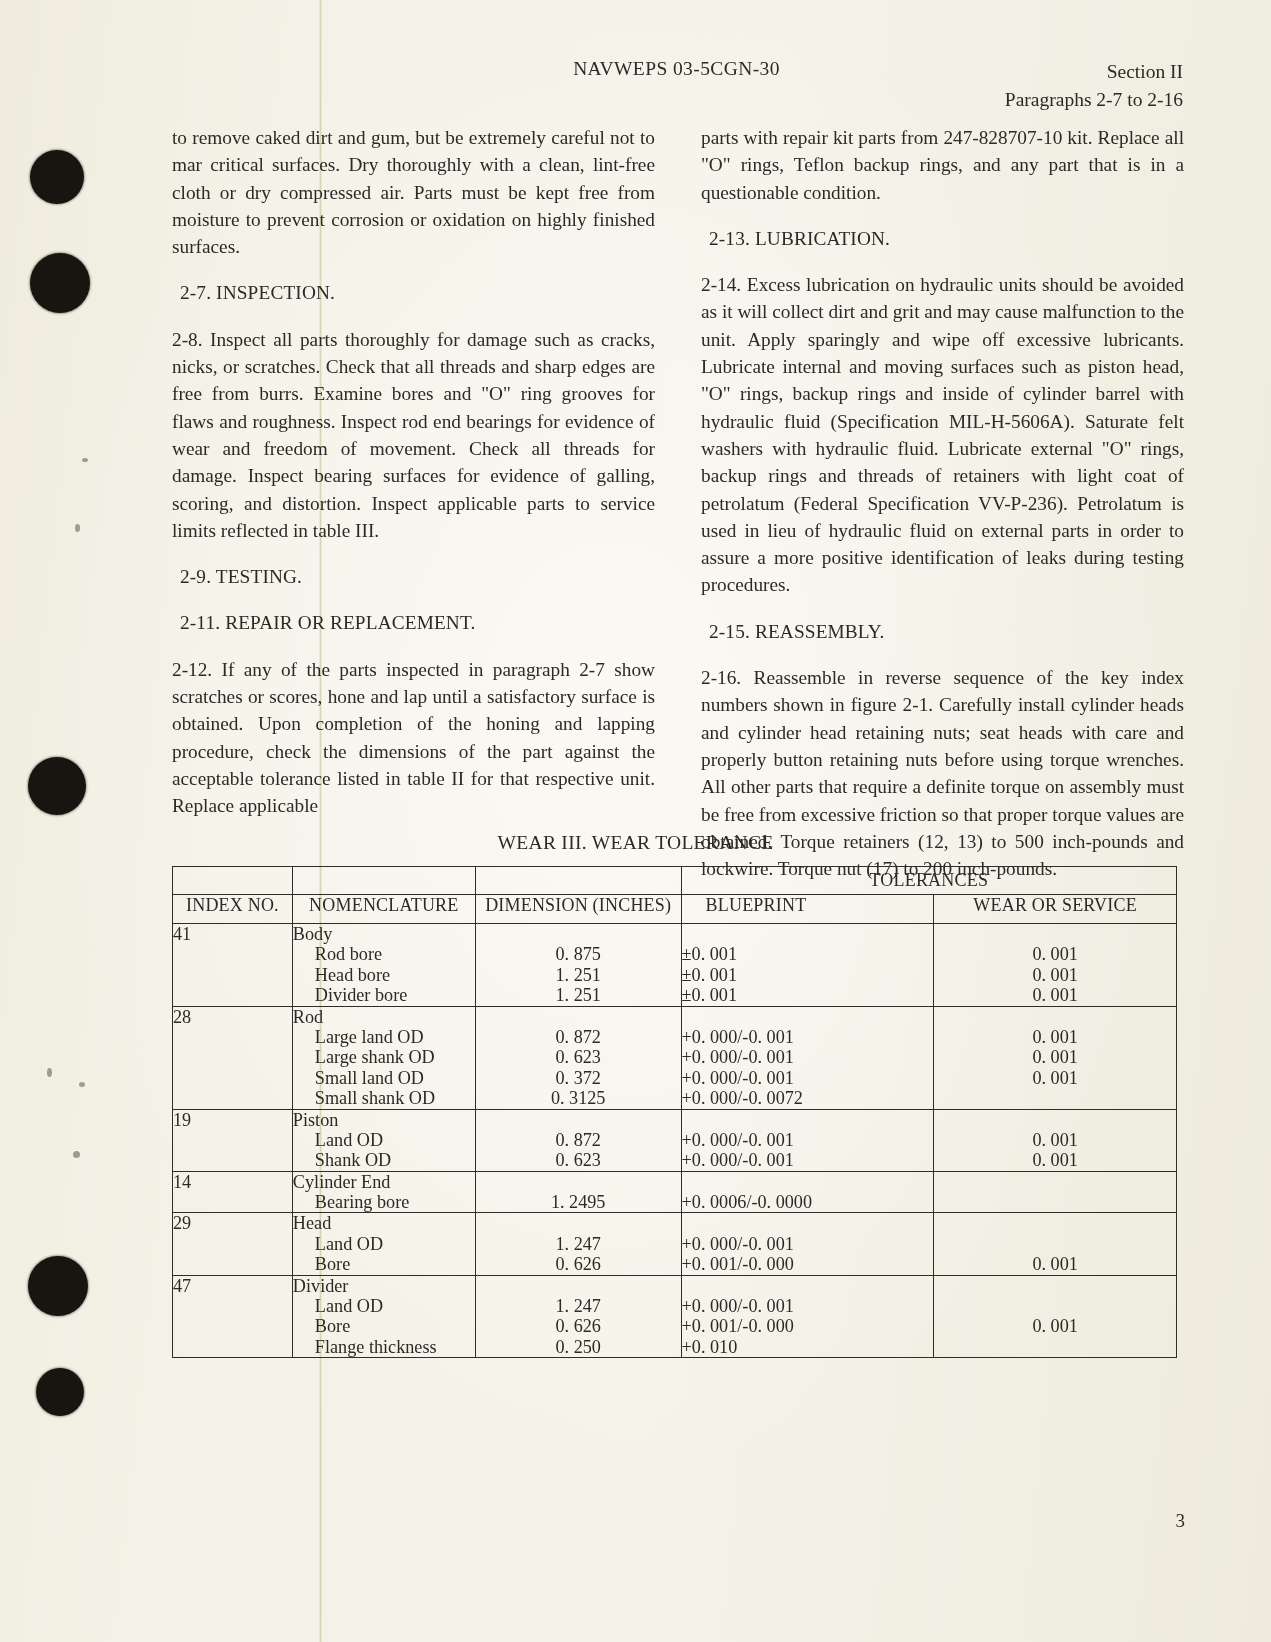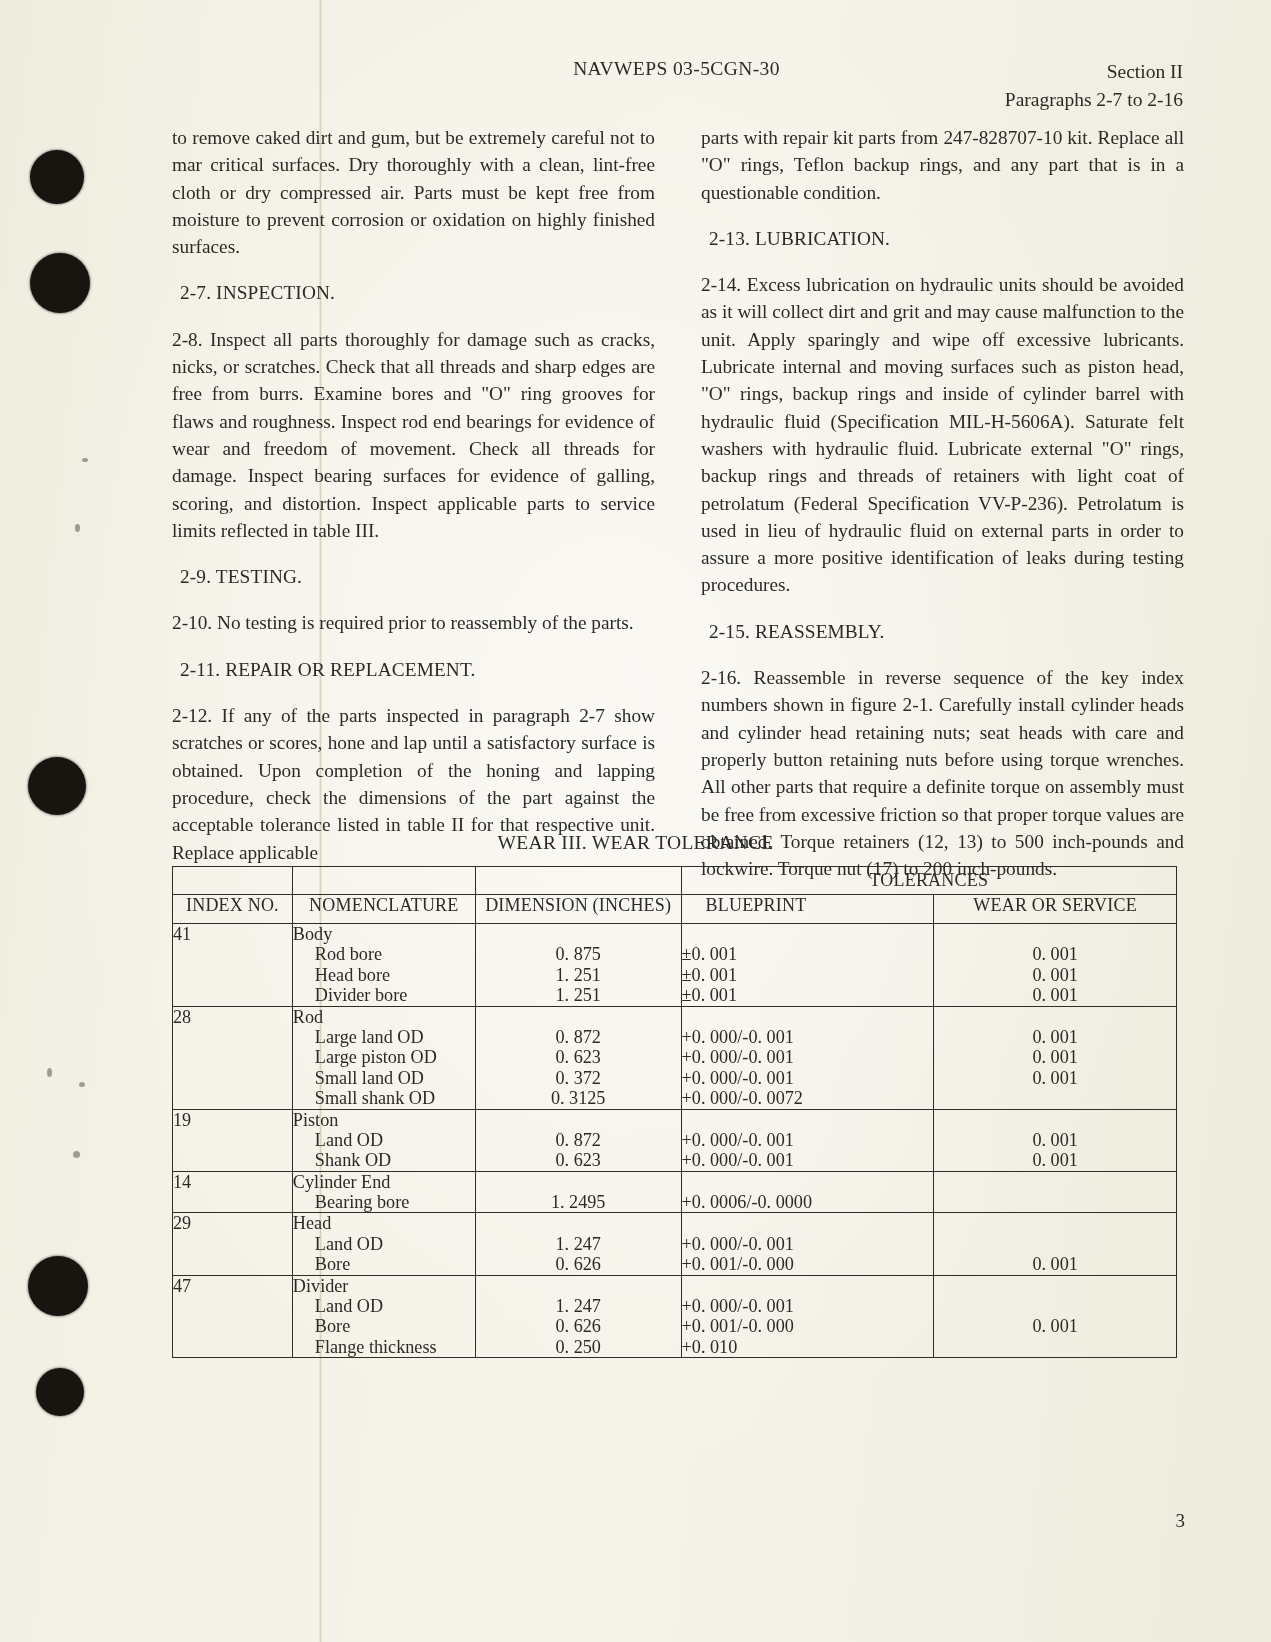--- a/index.html
+++ b/index.html
@@ -204,21 +204,20 @@
       </div>
     </div>
 
     <div class="cols clearfix">
 
       <div class="col left">
         <p>to remove caked dirt and gum, but be extremely careful not to mar critical surfaces. Dry thoroughly with a clean, lint-free cloth or dry compressed air. Parts must be kept free from moisture to prevent corrosion or oxidation on highly finished surfaces.</p>
         <p class="head sec">2-7.  INSPECTION.</p>
         <p>2-8.  Inspect all parts thoroughly for damage such as cracks, nicks, or scratches.  Check that all threads and sharp edges are free from burrs. Examine bores and "O" ring grooves for flaws and roughness.  Inspect rod end bearings for evidence of wear and freedom of movement. Check all threads for damage.  Inspect bearing surfaces for evidence of galling, scoring, and distortion. Inspect applicable parts to service limits reflected in table III.</p>
         <p class="head sec">2-9.  TESTING.</p>
-        <p>2-10.  No testing is required prior to reassembly of the parts.</p>
         <p class="head sec">2-11.  REPAIR OR REPLACEMENT.</p>
         <p class="last">2-12.  If any of the parts inspected in paragraph 2-7 show scratches or scores, hone and lap until a satisfactory surface is obtained.  Upon completion of the honing and lapping procedure, check the dimensions of the part against the acceptable tolerance listed in table II for that respective unit.  Replace applicable</p>
       </div>
 
       <div class="col right">
         <p>parts with repair kit parts from 247-828707-10 kit. Replace all "O" rings, Teflon backup rings, and any part that is in a questionable condition.</p>
         <p class="head sec">2-13.  LUBRICATION.</p>
         <p>2-14.  Excess lubrication on hydraulic units should be avoided as it will collect dirt and grit and may cause malfunction to the unit.  Apply sparingly and wipe off excessive lubricants.  Lubricate internal and moving surfaces such as piston head, "O" rings, backup rings and inside of cylinder barrel with hydraulic fluid (Specification MIL-H-5606A).  Saturate felt washers with hydraulic fluid.  Lubricate external "O" rings, backup rings and threads of retainers with light coat of petrolatum (Federal Specification VV-P-236).  Petrolatum is used in lieu of hydraulic fluid on external parts in order to assure a more positive identification of leaks during testing procedures.</p>
         <p class="head sec">2-15.  REASSEMBLY.</p>
         <p class="last">2-16.  Reassemble in reverse sequence of the key index numbers shown in figure 2-1.  Carefully install cylinder heads and cylinder head retaining nuts; seat heads with care and properly button retaining nuts before using torque wrenches.  All other parts that require a definite torque on assembly must be free from excessive friction so that proper torque values are obtained.  Torque retainers (12, 13) to 500 inch-pounds and lockwire.  Torque nut (17) to 200 inch-pounds.</p>
@@ -300,21 +299,21 @@
           <tr>
             <td class="idx cellpad">
               <div class="lines">
                 <div>28</div>
               </div>
             </td>
             <td class="nom cellpad">
               <div class="lines">
                 <div>Rod</div>
                 <div class="sub">Large land OD</div>
-                <div class="sub">Large piston OD</div>
+                <div class="sub">Large shank OD</div>
                 <div class="sub">Small land OD</div>
                 <div class="sub">Small shank OD</div>
               </div>
             </td>
             <td class="dim cellpad">
               <div class="lines">
                 <div class="blank-line">.</div>
                 <div>0. 872</div>
                 <div>0. 623</div>
                 <div>0. 372</div>

